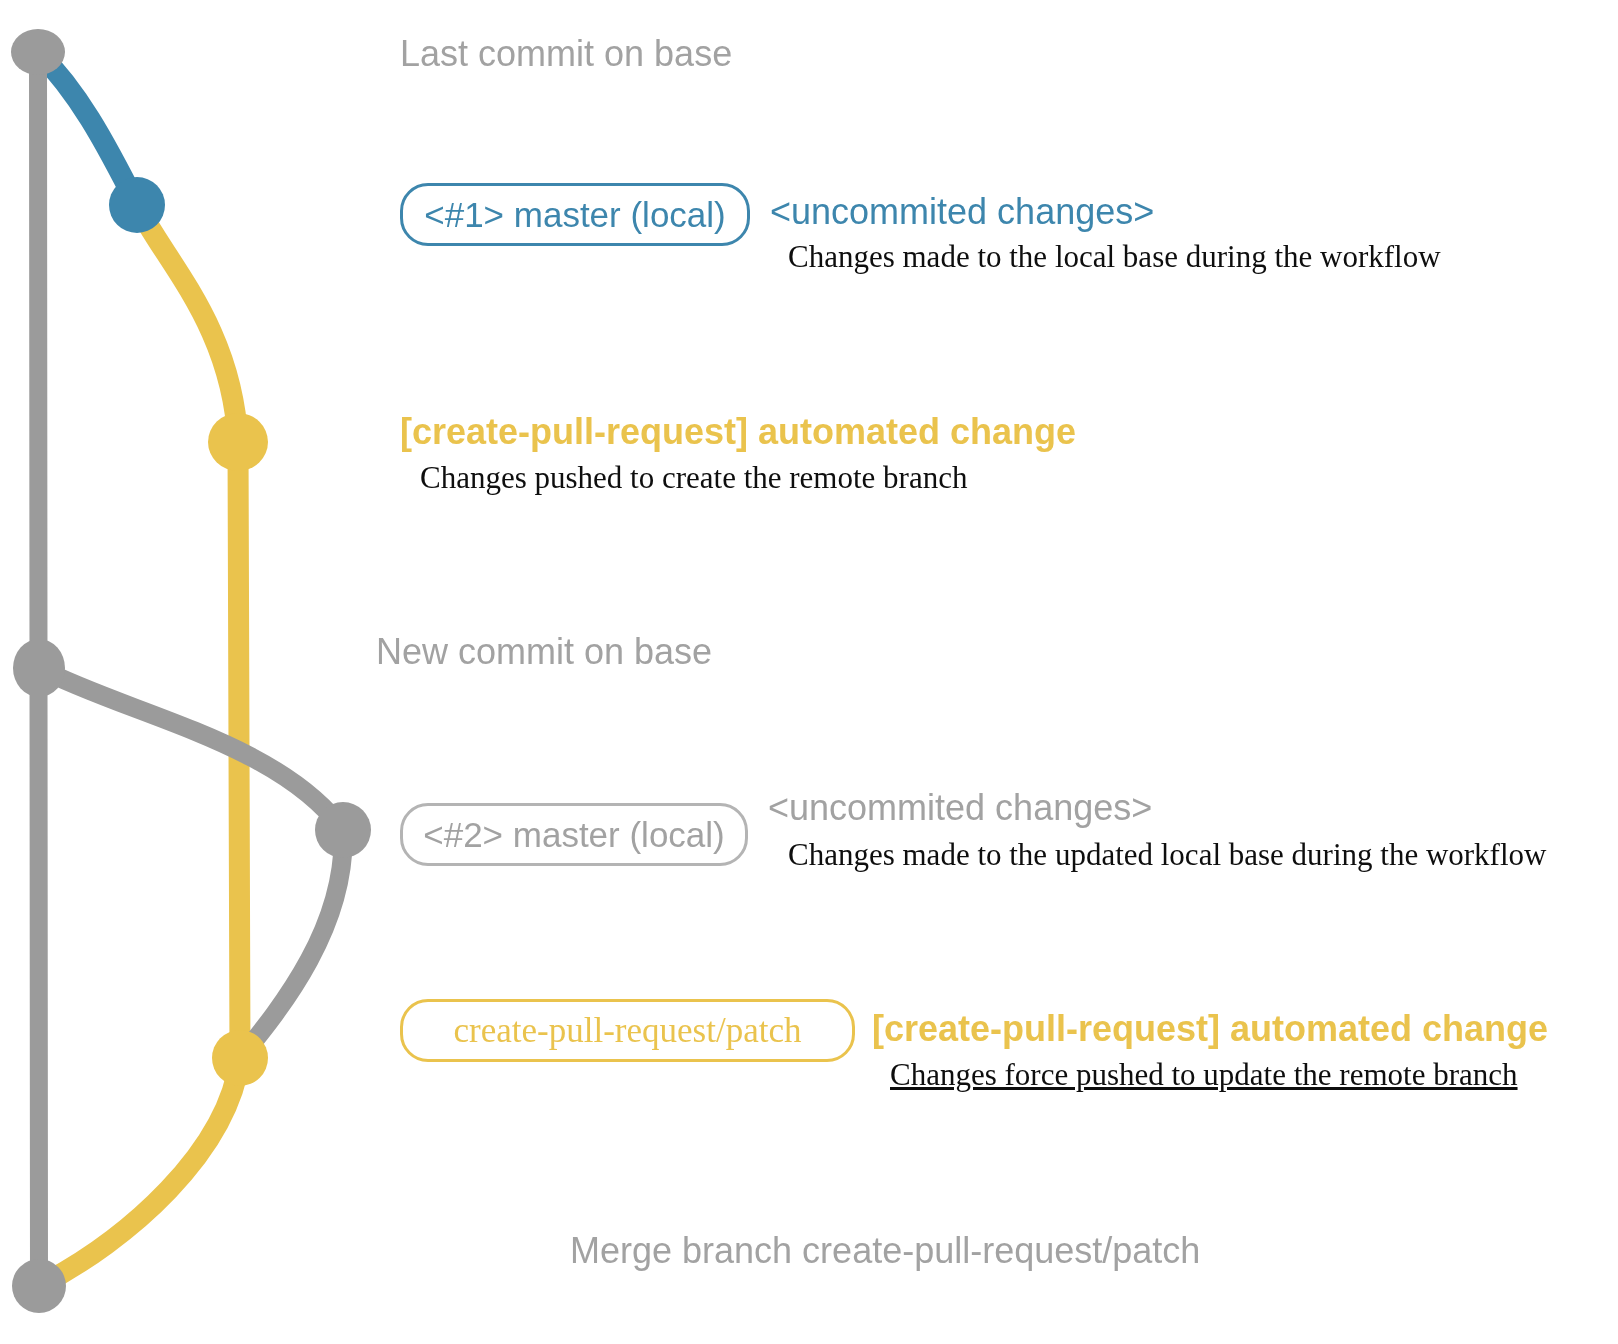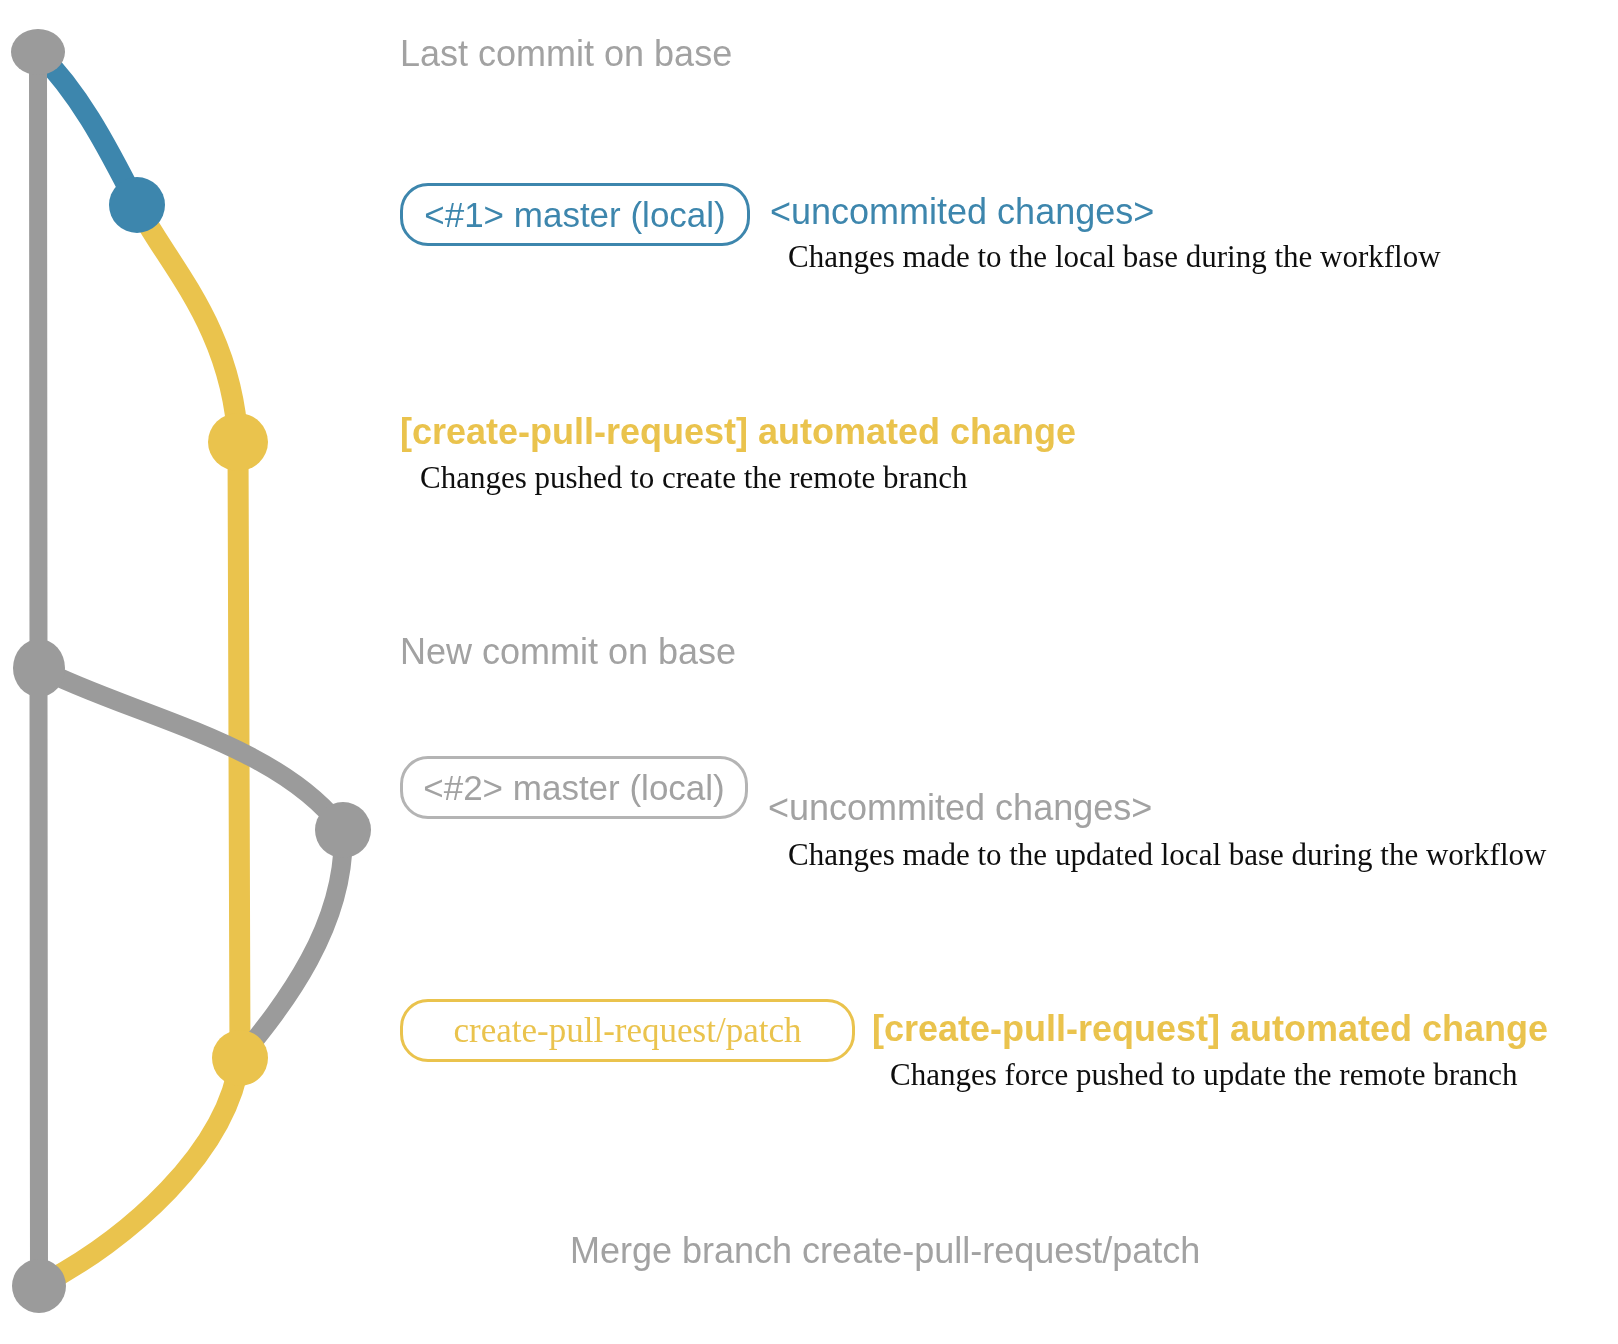--- a/index.html
+++ b/index.html
@@ -62,25 +62,25 @@
 
   <div class="lbl sans-gray" style="left:400px;top:33px;">Last commit on base</div>
 
   <div class="badge badge-blue" style="left:400px;top:183px;width:350px;">&lt;#1&gt; master (local)</div>
   <div class="lbl sans-blue" style="left:770px;top:191px;">&lt;uncommited changes&gt;</div>
   <div class="lbl caption" style="left:788px;top:239px;">Changes made to the local base during the workflow</div>
 
   <div class="lbl sans-yellow" style="left:400px;top:411px;">[create-pull-request] automated change</div>
   <div class="lbl caption" style="left:420px;top:460px;">Changes pushed to create the remote branch</div>
 
-  <div class="lbl sans-gray" style="left:400px;top:631px;">New commit on base</div>
+  <div class="lbl sans-gray" style="left:376px;top:631px;">New commit on base</div>
 
-  <div class="badge badge-gray" style="left:400px;top:756px;width:348px;">&lt;#2&gt; master (local)</div>
+  <div class="badge badge-gray" style="left:400px;top:803px;width:348px;">&lt;#2&gt; master (local)</div>
   <div class="lbl sans-gray" style="left:768px;top:787px;">&lt;uncommited changes&gt;</div>
   <div class="lbl caption" style="left:788px;top:837px;">Changes made to the updated local base during the workflow</div>
 
   <div class="badge badge-yellow" style="left:400px;top:999px;width:455px;">create-pull-request/patch</div>
   <div class="lbl sans-yellow" style="left:872px;top:1008px;">[create-pull-request] automated change</div>
-  <div class="lbl caption" style="left:890px;top:1057px;">Changes force pushed to update the remote branch</div>
+  <div class="lbl caption" style="left:890px;top:1057px;text-decoration:underline;">Changes force pushed to update the remote branch</div>
 
   <div class="lbl sans-gray" style="left:570px;top:1230px;">Merge branch create-pull-request/patch</div>
 
 </div>
 
 </body></html>

